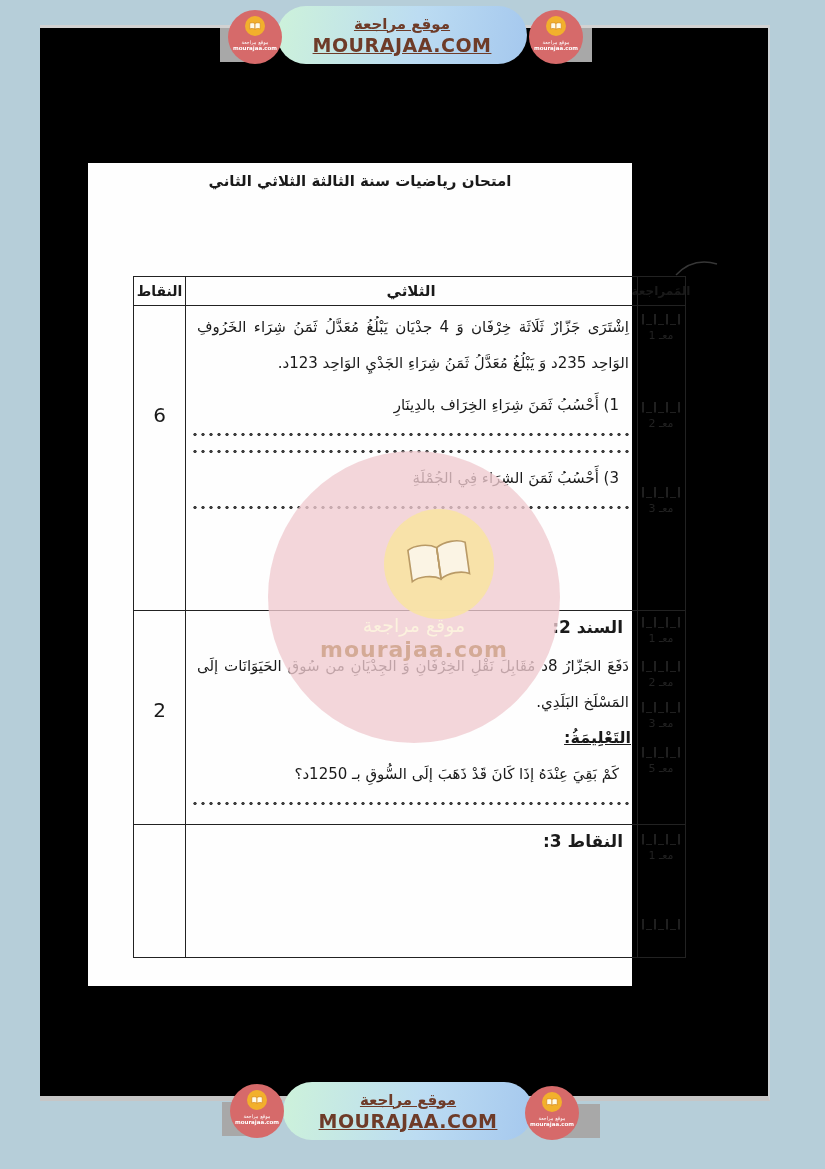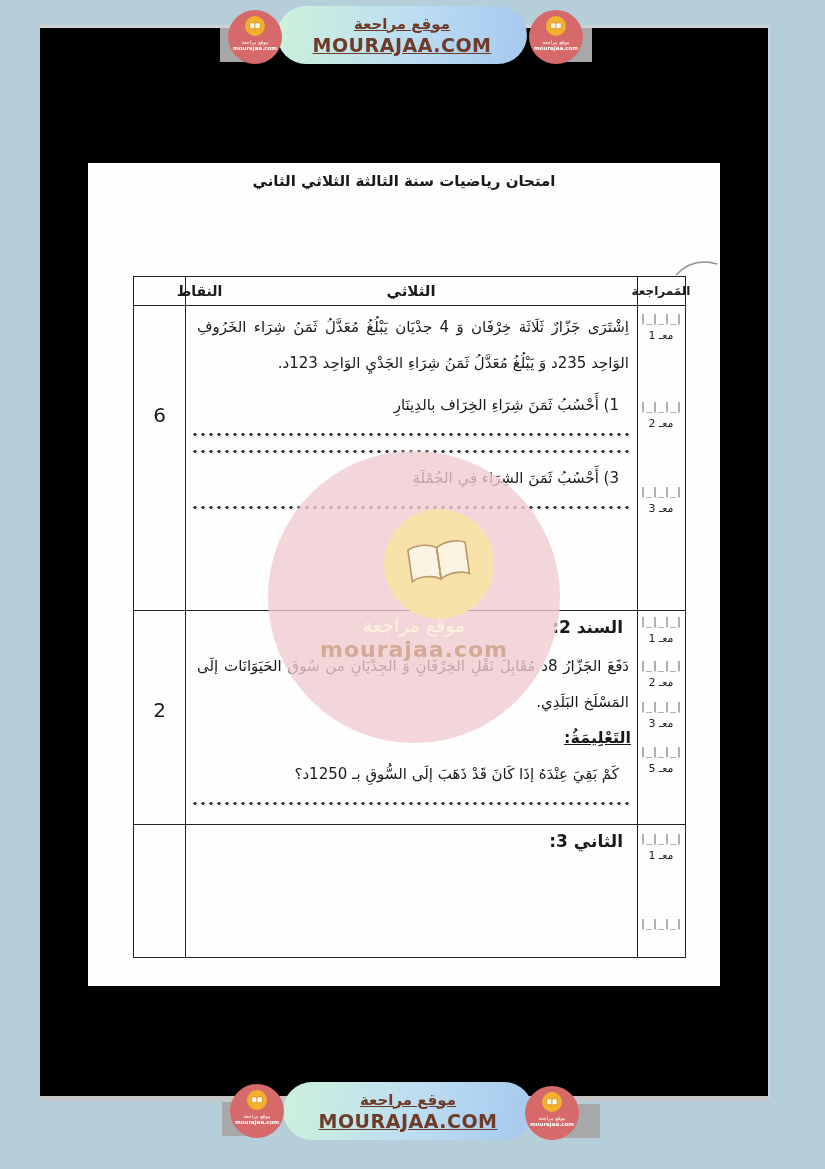--- a/index.html
+++ b/index.html
@@ -7,32 +7,32 @@
     position:relative; width:825px; height:1169px;
     background:#b6ced9; overflow:hidden;
     font-family:"DejaVu Sans", sans-serif; color:#1a1a1a;
   }
   
   .scan {
     position:absolute; left:40px; top:25px; width:728px; height:1068px;
     background:#000;
     border-top:3px solid #d2d2d2; border-bottom:5px solid #c6c6c6; border-right:2px solid #cdd3d6;
   }
-  .paper { position:absolute; left:48px; top:135px; width:632px; height:823px; background:#fefefe; }
+  .paper { position:absolute; left:48px; top:135px; width:544px; height:823px; background:#fefefe; }
   .paper-title { position:absolute; left:0; right:0; top:9px; text-align:center; font-weight:bold; font-size:15px; }
   .pen-mark { position:absolute; left:585px; top:90px; opacity:.65; }
   
   .mtable { position:absolute; left:45px; top:113px; width:551px; height:680px; border:1.6px solid #222; direction:rtl; }
   .vline, .hline { position:absolute; }
   .vline { top:0; bottom:0; width:0; border-left:1.6px solid #222; }
   .v1 { left:51px; } .v2 { left:503px; }
   .hline { left:0; right:0; height:0; border-top:1.6px solid #222; }
   .h1 { top:28px; } .h2 { top:333px; } .h3 { top:547px; }
   .hdr { position:absolute; top:0; height:28px; display:flex; align-items:center; justify-content:center; font-weight:bold; }
-  .hdr-points { left:0; width:51px; font-size:14px;margin-left:40px; }
+  .hdr-points { left:0; width:51px; font-size:14px; }
   .hdr-ex { left:51px; width:452px; font-size:15px; }
   .hdr-crit { left:503px; width:48px; font-size:12px; }
   .pts { position:absolute; left:0; width:51px; text-align:center; font-size:20px; }
   .pts1 { top:126px; } .pts2 { top:421px; }
   
   .ex { position:absolute; left:55px; width:444px; direction:rtl; text-align:right; }
   .ex1 { top:32px; } .ex2 { top:337px; } .ex3 { top:551px; }
   .sec-title { font-size:17px; font-weight:bold; line-height:26px; margin:0 10px 8px 0; }
   .para { font-size:15px; line-height:36px; text-align:justify; margin:0 4px 0 8px; }
   .q { font-size:15px; line-height:29px; margin:10px 14px 0 0; }
@@ -114,21 +114,21 @@
 
         <div class="ex ex2">
           <div class="sec-title">السند 2:</div>
           <div class="para">دَفَعَ الجَزّارُ 8د مُقَابِلَ نَقْلِ الخِرْفَانِ وَ الجِدْيَانِ من سُوق الحَيَوَانَات إلَى المَسْلَخ البَلَدِي.</div>
           <div class="subtitle">التَعْلِيمَةُ:</div>
           <div class="q">كَمْ بَقِيَ عِنْدَهُ إذَا كَانَ قَدْ ذَهَبَ إلَى السُّوقِ بـ 1250د؟</div>
           <div class="dots"></div>
         </div>
 
         <div class="ex ex3">
-          <div class="sec-title">الثاني 3:</div>
+          <div class="sec-title">النقاط 3:</div>
         </div>
 
         <div class="crit c1a">
           <div class="ticks">|_|_|_|</div>
           <div class="clabel">معـ 1</div>
         </div>
         <div class="crit c1b">
           <div class="ticks">|_|_|_|</div>
           <div class="clabel">معـ 2</div>
         </div>

